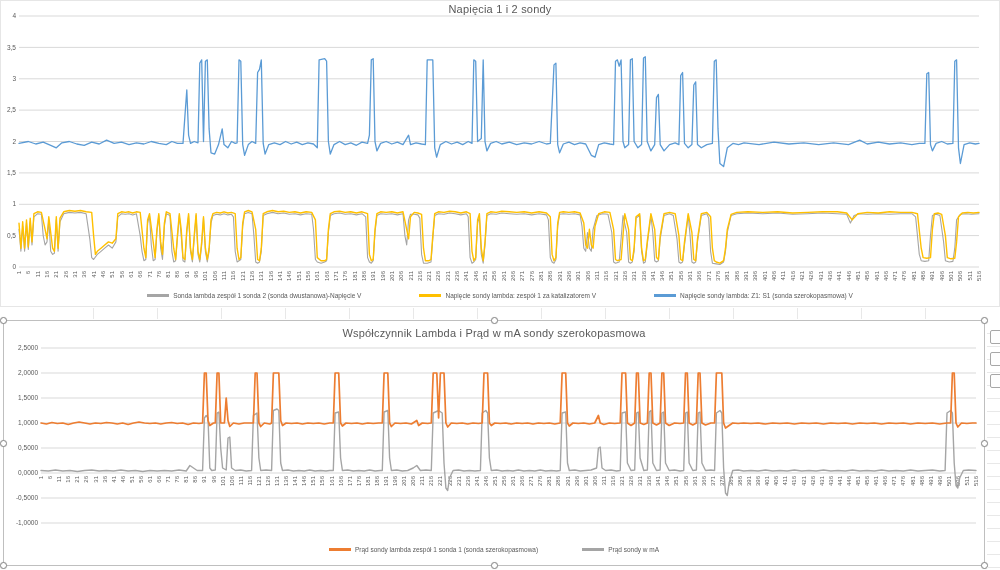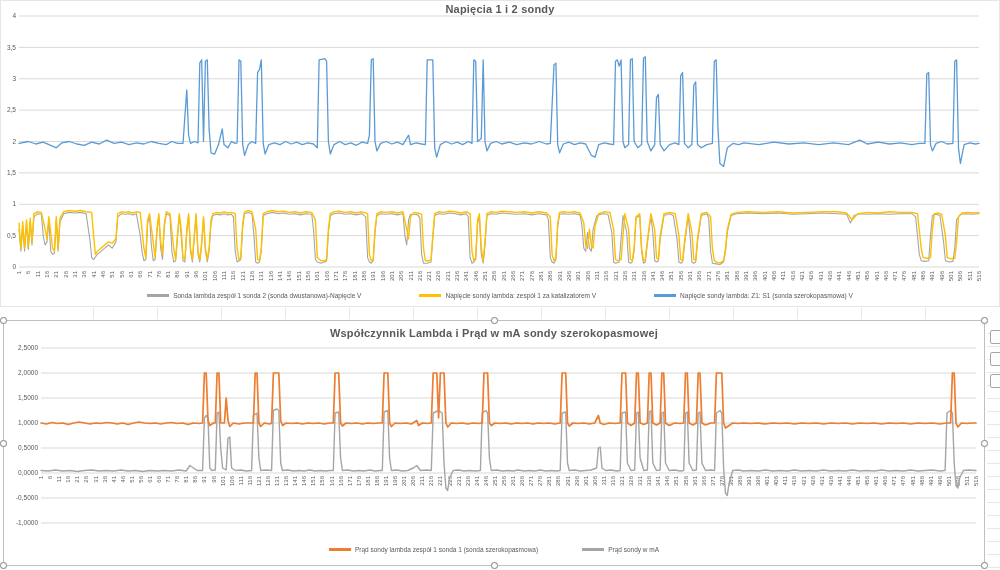--- a/index.html
+++ b/index.html
@@ -1,21 +1,21 @@
 <!DOCTYPE html>
 <html><head>
 <meta charset="utf-8">
 <style>
   html,body{margin:0;padding:0;background:#fff;}
   body{width:1000px;height:570px;overflow:hidden;font-family:"Liberation Sans",sans-serif;}
   .canvas{position:relative;width:1000px;height:570px;background:#fff;}
   .chart{position:absolute;background:#fff;box-sizing:border-box;}
   .chart-top{left:0;top:0;width:1000px;height:307px;border:1px solid #e6e6e6;}
   .chart-bottom{left:3px;top:320px;width:982px;height:246px;border:1px solid #bfbfbf;}
-  .chart-title{position:absolute;left:0;right:0;text-align:center;color:#595959;font-size:11px;letter-spacing:.2px;font-weight:bold;}
+  .chart-title{position:absolute;left:0;right:0;text-align:center;color:#595959;font-size:11px;letter-spacing:.2px;}
   .chart-top .chart-title{top:2px;}
   .chart-bottom .chart-title{top:6px;}
   .plot-svg{position:absolute;left:0;top:0;}
   .legend{position:absolute;left:0;right:0;display:flex;justify-content:center;align-items:center;color:#595959;font-size:6.5px;}
   #legend-top{top:291px;gap:58px;}
   #legend-bottom{top:225px;gap:44px;}
   .legend-item{display:flex;align-items:center;gap:4px;white-space:nowrap;}
   .legend-swatch{display:inline-block;width:22px;height:2.5px;}
   .handle{position:absolute;width:7px;height:7px;border-radius:50%;background:#fff;border:1px solid #898989;box-sizing:border-box;box-shadow:0 0 1px rgba(0,0,0,.2);}
   .h-tl{left:-4px;top:-4px}.h-tc{left:calc(50% - 3.5px);top:-4px}.h-tr{right:-4px;top:-4px}
@@ -174,21 +174,21 @@
         <div class="legend-item">
           <span class="legend-swatch" style="background: rgb(91, 155, 213);"></span>
           <span>Napięcie sondy lambda: Z1: S1 (sonda szerokopasmowa) V</span>
         </div>
       </div>
   </div>
 
   <div class="gap-gridlines"></div>
 
   <div class="chart chart-bottom">
-    <div class="chart-title">Współczynnik Lambda i Prąd w mA sondy szerokopasmowej</div>
+    <div class="chart-title">Współczynnik Lambda i Prąd w mA sondy szerokopasmowa</div>
     <svg id="svg-bottom" class="plot-svg" width="980" height="244">
         <line x1="37" y1="27.0" x2="972" y2="27.0" stroke="#D9D9D9" stroke-width="1"></line>
         <text x="34" y="29.2" text-anchor="end" font-size="6.5" fill="#595959" font-family="&quot;Liberation Sans&quot;,sans-serif">2,5000</text>
         <line x1="37" y1="52.0" x2="972" y2="52.0" stroke="#D9D9D9" stroke-width="1"></line>
         <text x="34" y="54.2" text-anchor="end" font-size="6.5" fill="#595959" font-family="&quot;Liberation Sans&quot;,sans-serif">2,0000</text>
         <line x1="37" y1="77.0" x2="972" y2="77.0" stroke="#D9D9D9" stroke-width="1"></line>
         <text x="34" y="79.2" text-anchor="end" font-size="6.5" fill="#595959" font-family="&quot;Liberation Sans&quot;,sans-serif">1,5000</text>
         <line x1="37" y1="102.0" x2="972" y2="102.0" stroke="#D9D9D9" stroke-width="1"></line>
         <text x="34" y="104.2" text-anchor="end" font-size="6.5" fill="#595959" font-family="&quot;Liberation Sans&quot;,sans-serif">1,0000</text>
         <line x1="37" y1="127.0" x2="972" y2="127.0" stroke="#D9D9D9" stroke-width="1"></line>

